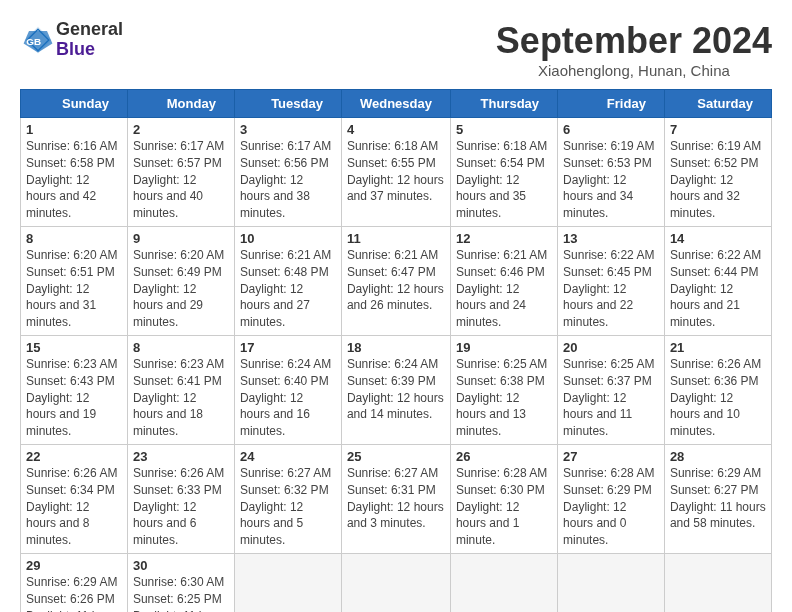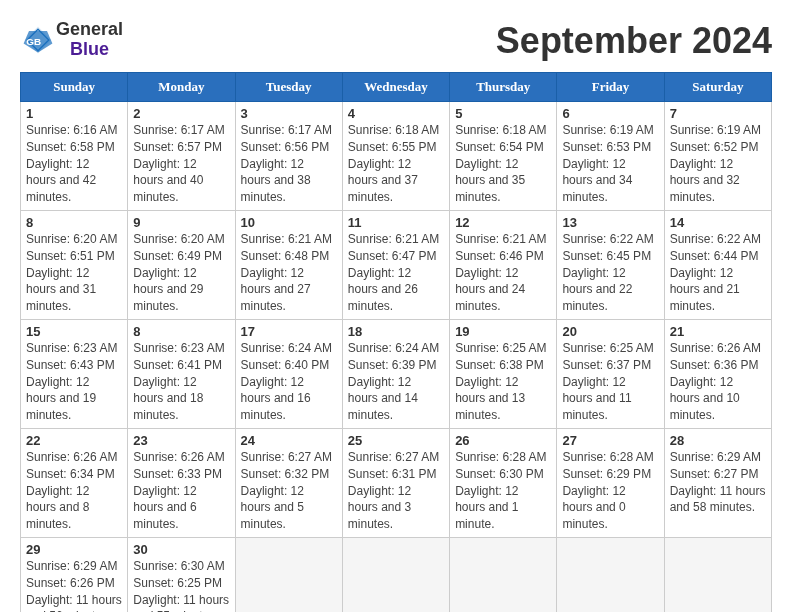--- a/index.html
+++ b/index.html
@@ -17,21 +17,20 @@
       margin-bottom: 10px;
     }
     .logo {
       display: flex;
       align-items: center;
     }
     .logo-text {
       font-size: 18px;
       font-weight: bold;
       line-height: 1.1;
-      text-align: center;
     }
     .logo-text .general { color: #333; }
     .logo-text .blue { color: #4c1d95; }
     .logo-icon {
       width: 36px;
       height: 36px;
     }
     .title-block {
       text-align: center;
     }
@@ -46,24 +45,23 @@
     }
     table {
       width: 100%;
       border-collapse: collapse;
     }
     thead tr th {
       background-color: #2a6fbd;
       color: #fff;
       font-size: 13px;
       font-weight: bold;
-      padding: 6px 12px;
-      text-align: center;
+      padding: 6px 18px;
+      text-align: right;
       border: 1px solid #1a5fa8;
-      font-family: Liberation Serif, serif;
     }
     tbody tr td {
       border: 1px solid #ccc;
       vertical-align: top;
       padding: 4px 5px;
       font-size: 10.5px;
       color: #333;
       width: calc(100% / 7);
       height: 80px;
     }
@@ -95,20 +93,21 @@
       <polygon points="14,10 30,10 36,24 20,34 4,24 10,10" fill="#1a6fbd" opacity="0.7"></polygon>
       <text x="7" y="26" font-size="11" font-weight="bold" fill="white">GB</text>
     </svg>
     <div class="logo-text">
       <div><span class="general">General</span></div>
       <div><span class="blue">Blue</span></div>
     </div>
   </div>
   <div class="title-block">
     <div class="month-title">September 2024</div>
+    <div class="location">Xiaohenglong, Hunan, China</div>
   </div>
 </div>
 
 <table>
   <thead>
     <tr>
       <th>Sunday</th>
       <th>Monday</th>
       <th>Tuesday</th>
       <th>Wednesday</th>

